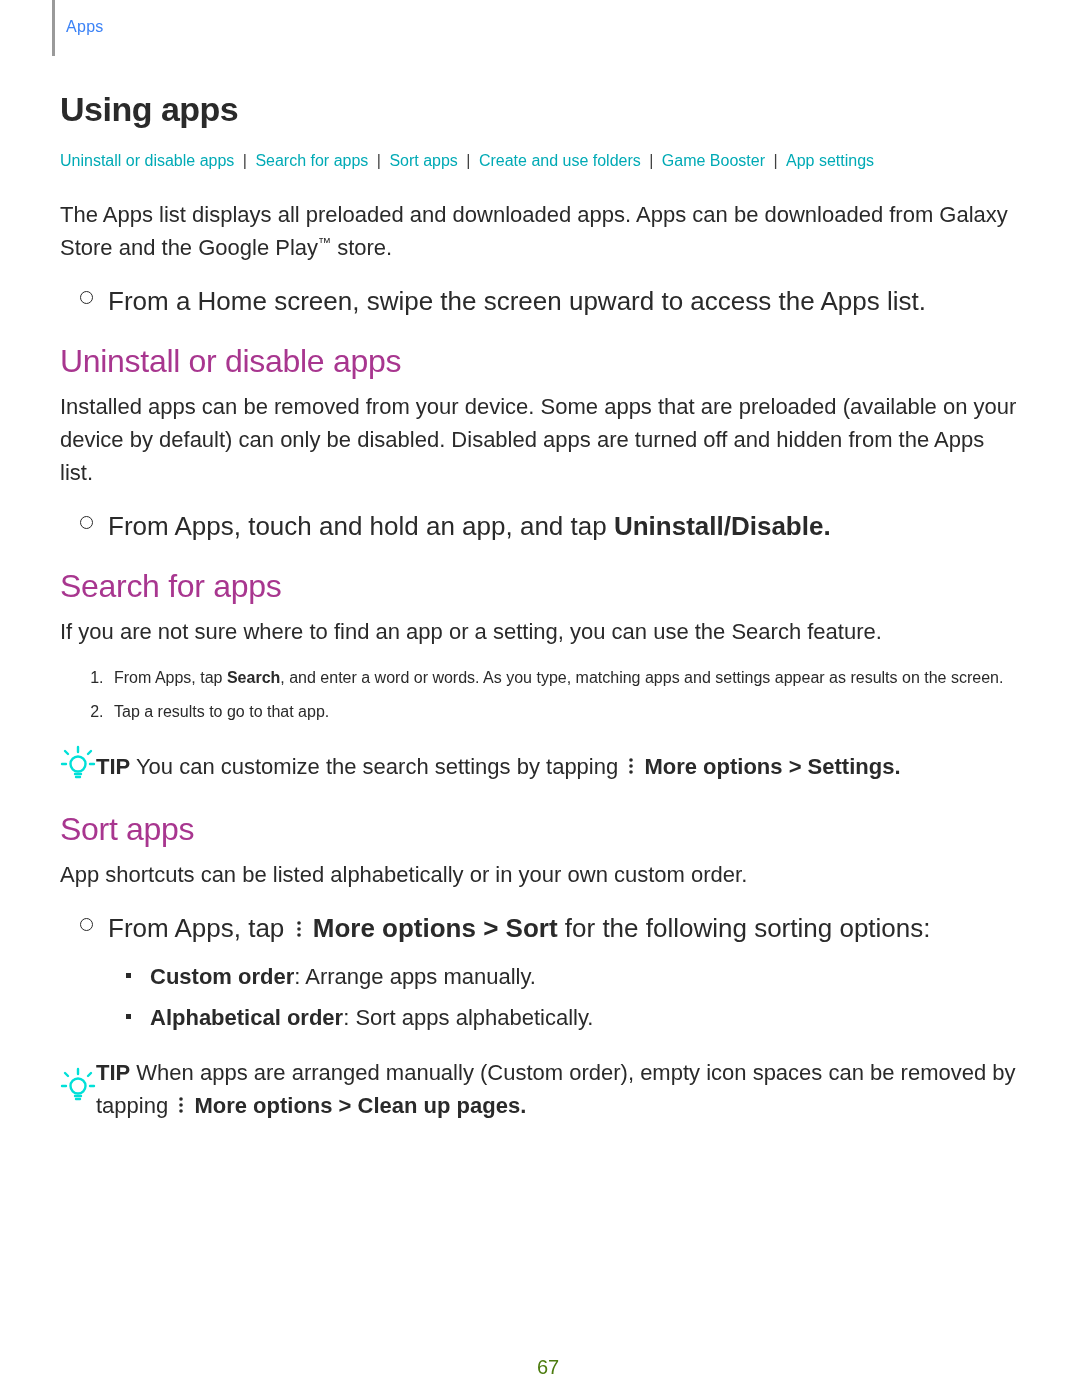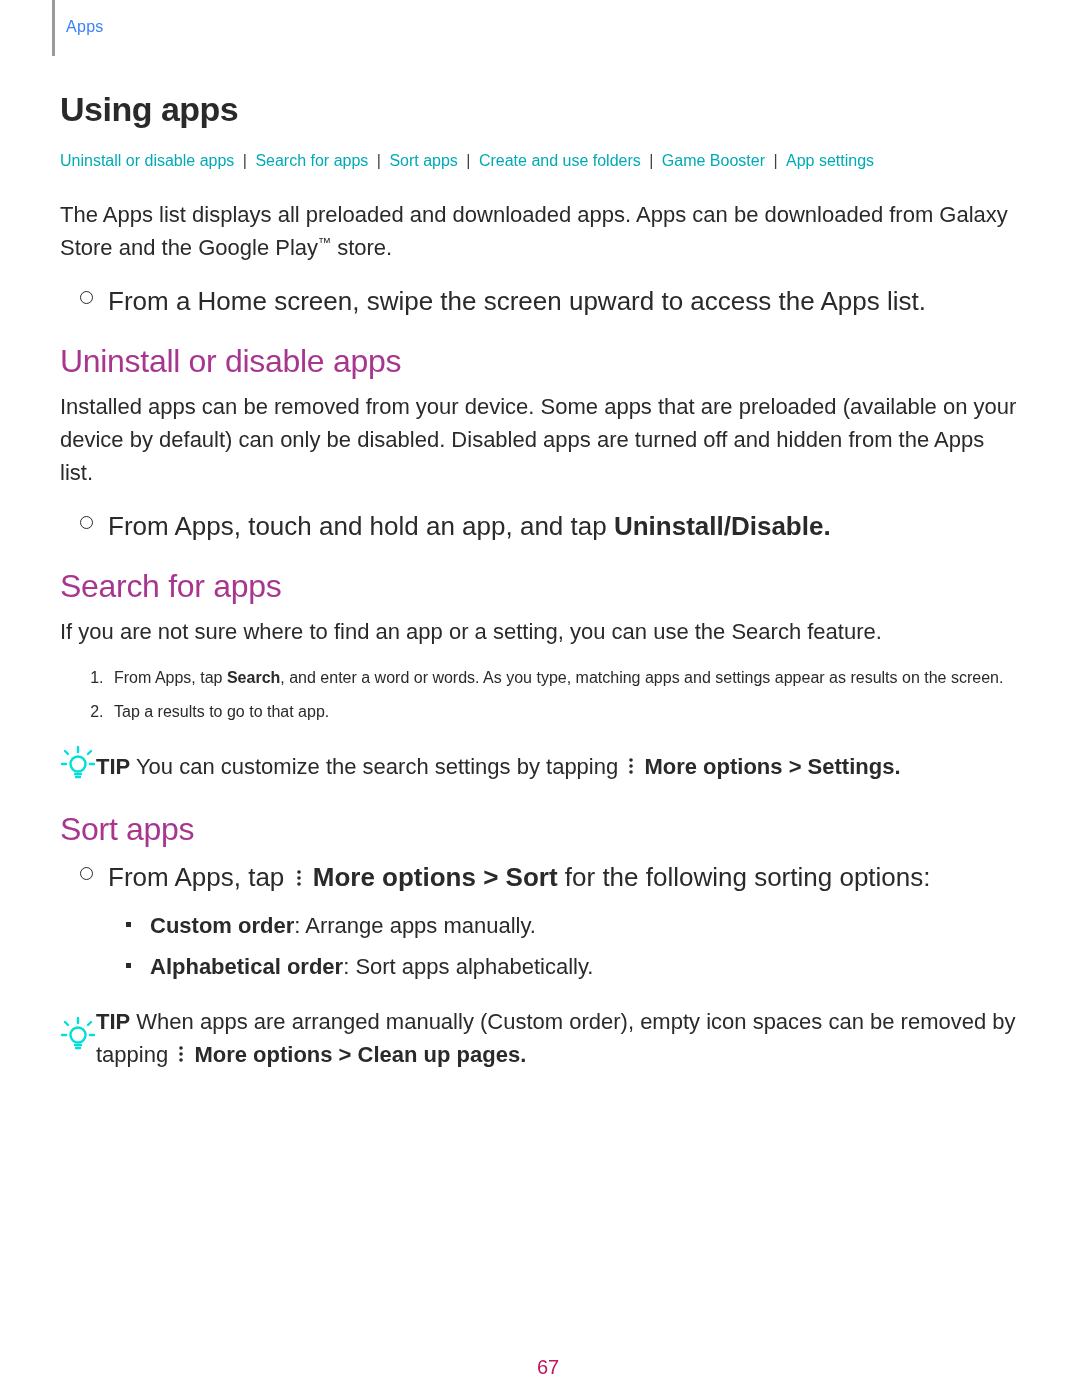--- a/index.html
+++ b/index.html
@@ -120,21 +120,21 @@
     display: inline-block;
     vertical-align: -2px;
     margin: 0 2px;
   }
   .pagenum {
     position: absolute;
     left: 16px; right: 0;
     bottom: 18px;
     text-align: center;
     font-size: 20px;
-    color: #be185d;
+    color: #4d7c0f;
   }
 </style>
 </head>
 <body>
 
 <div class="page">
   <div class="header-line"></div>
   <div class="breadcrumb">Apps</div>
 
   <h1 class="title">Using apps</h1>
@@ -184,20 +184,21 @@
     <div class="tip-text">
       <span class="bold">TIP</span><span>  You can customize the search settings by tapping </span><span class="more-dots"><svg width="10" height="20" viewBox="0 0 10 20">
             <circle cx="5" cy="4" r="1.8" fill="#2a2a2a"></circle>
             <circle cx="5" cy="10" r="1.8" fill="#2a2a2a"></circle>
             <circle cx="5" cy="16" r="1.8" fill="#2a2a2a"></circle>
           </svg></span><span class="bold"> More options &gt; Settings.</span>
     </div>
   </div>
 
   <h2 class="h2">Sort apps</h2>
+  <p class="para">App shortcuts can be listed alphabetically or in your own custom order.</p>
   <ul class="circle" style="margin-bottom:10px;">
     <li>
       <span>From Apps, tap </span><span class="more-dots"><svg width="10" height="20" viewBox="0 0 10 20">
             <circle cx="5" cy="4" r="1.8" fill="#2a2a2a"></circle>
             <circle cx="5" cy="10" r="1.8" fill="#2a2a2a"></circle>
             <circle cx="5" cy="16" r="1.8" fill="#2a2a2a"></circle>
           </svg></span><span class="bold"> More options &gt; Sort</span><span> for the following sorting options:</span>
     </li>
   </ul>
   <ul class="square">

